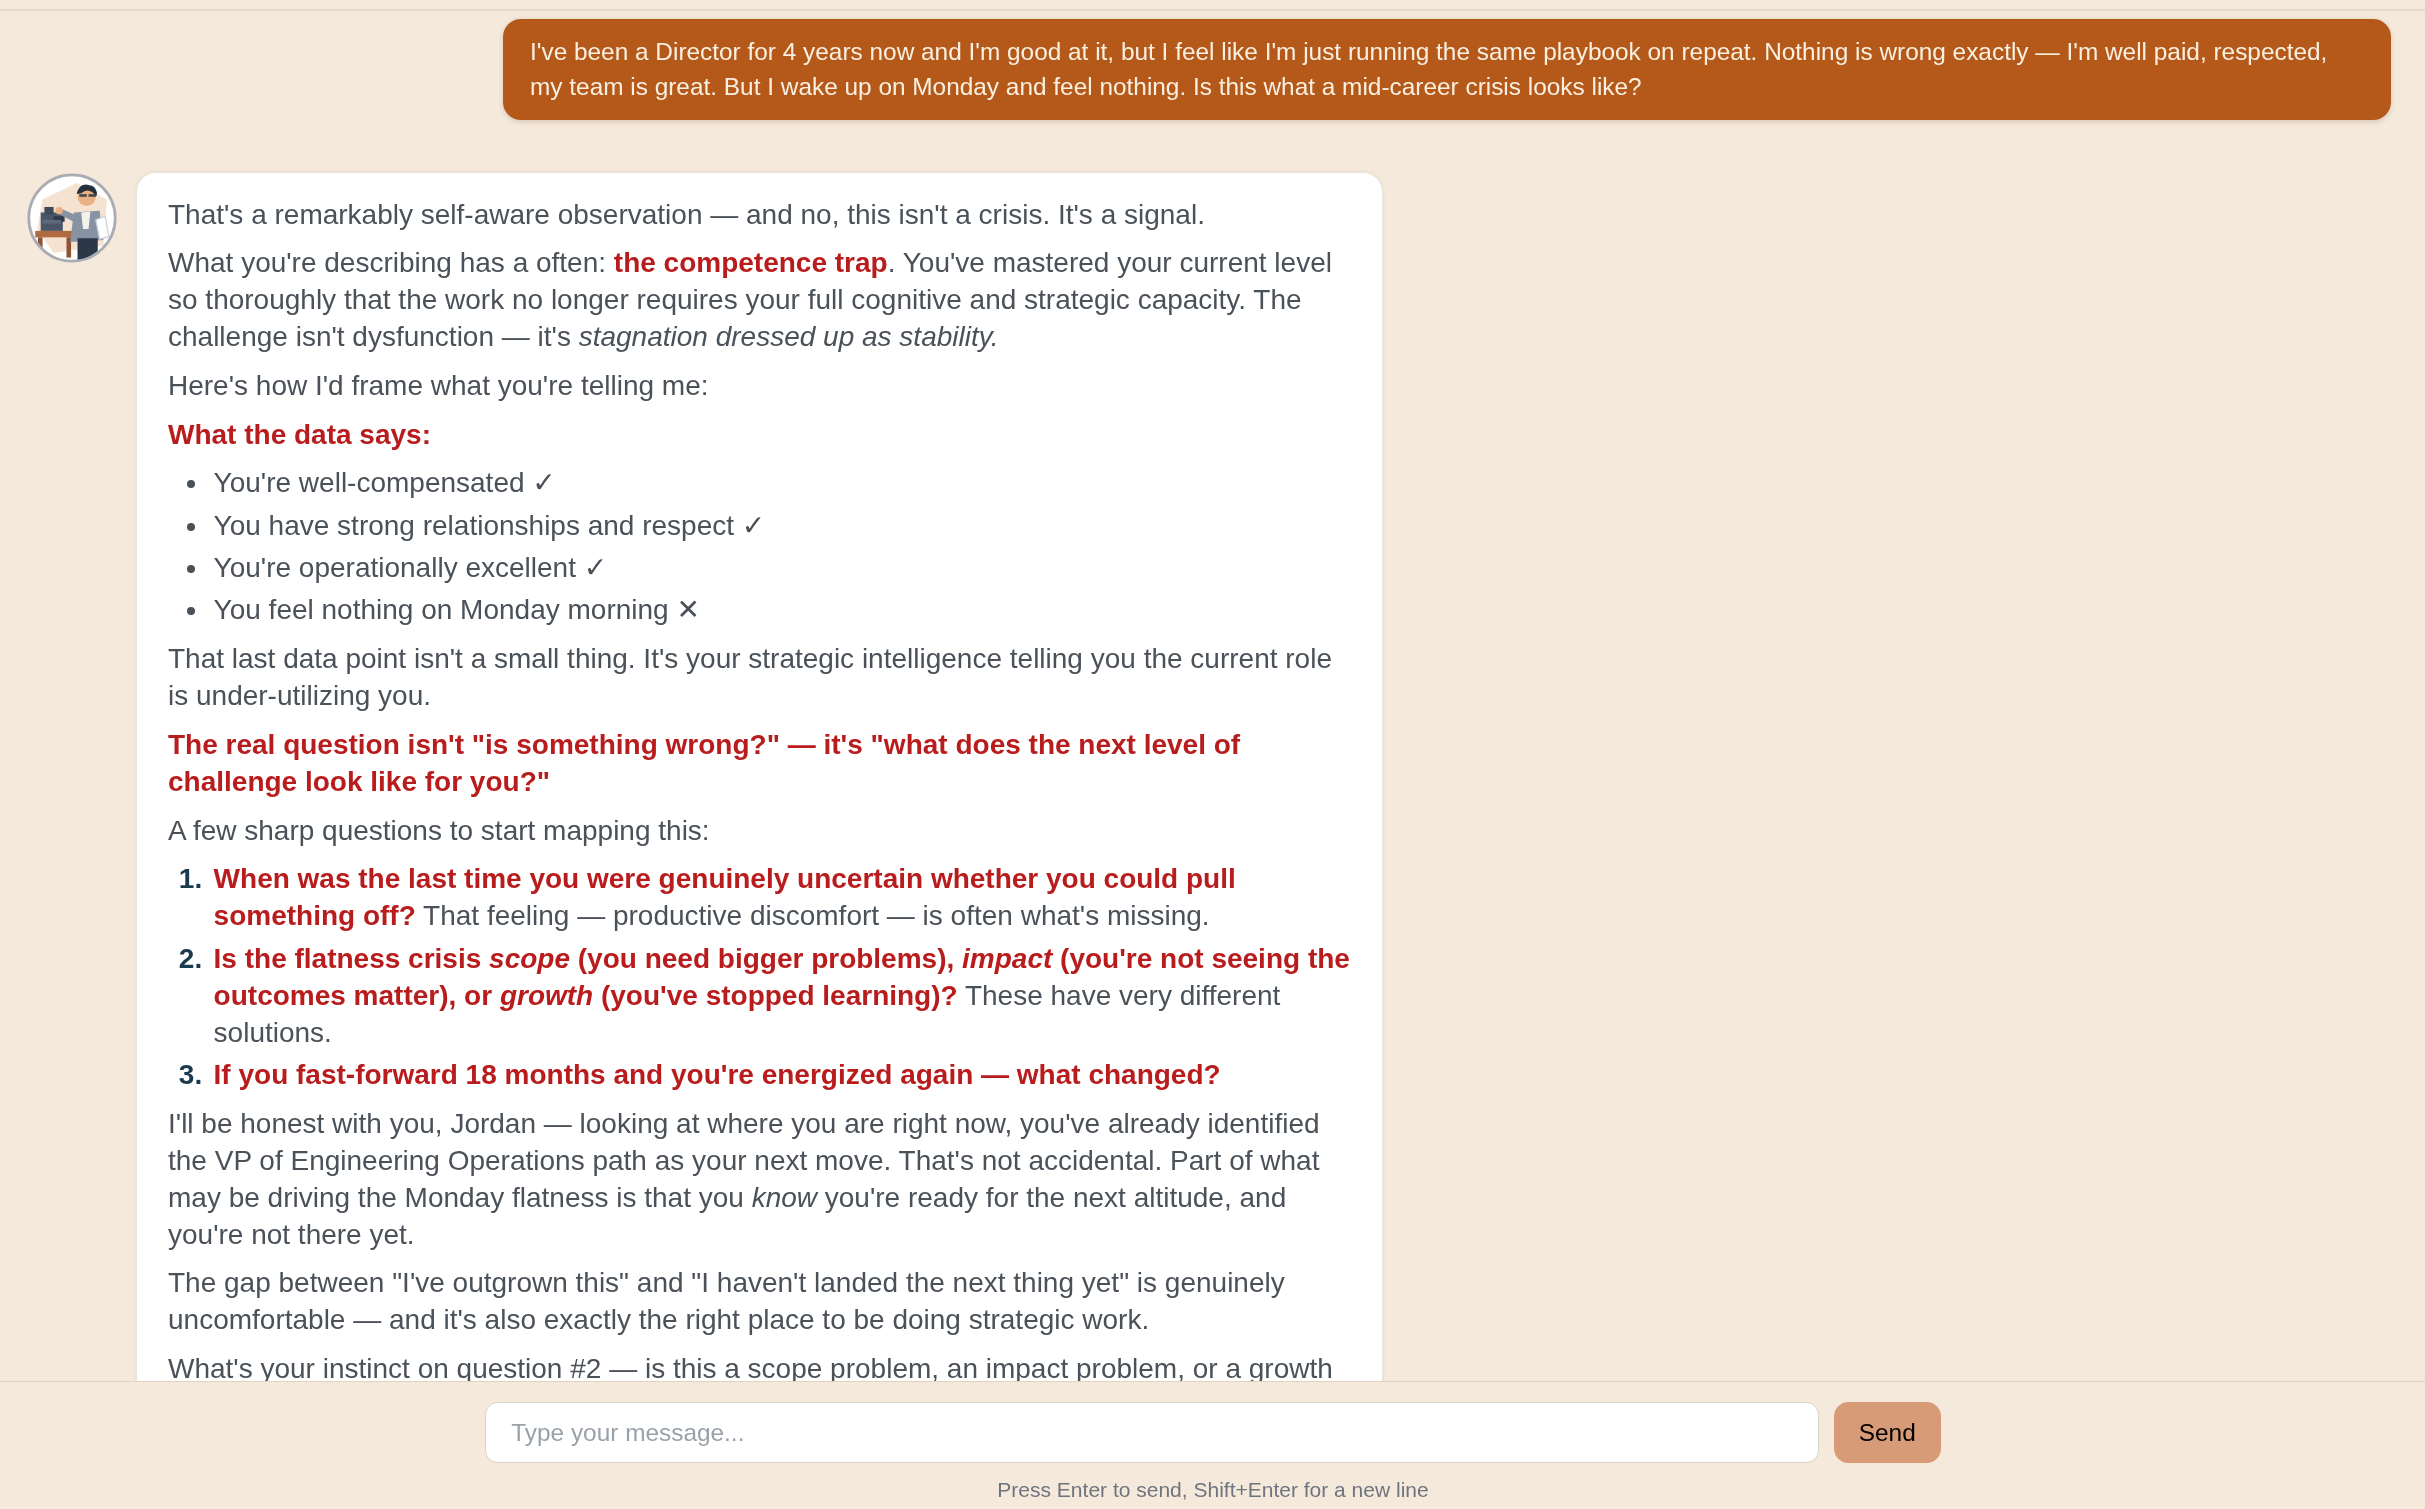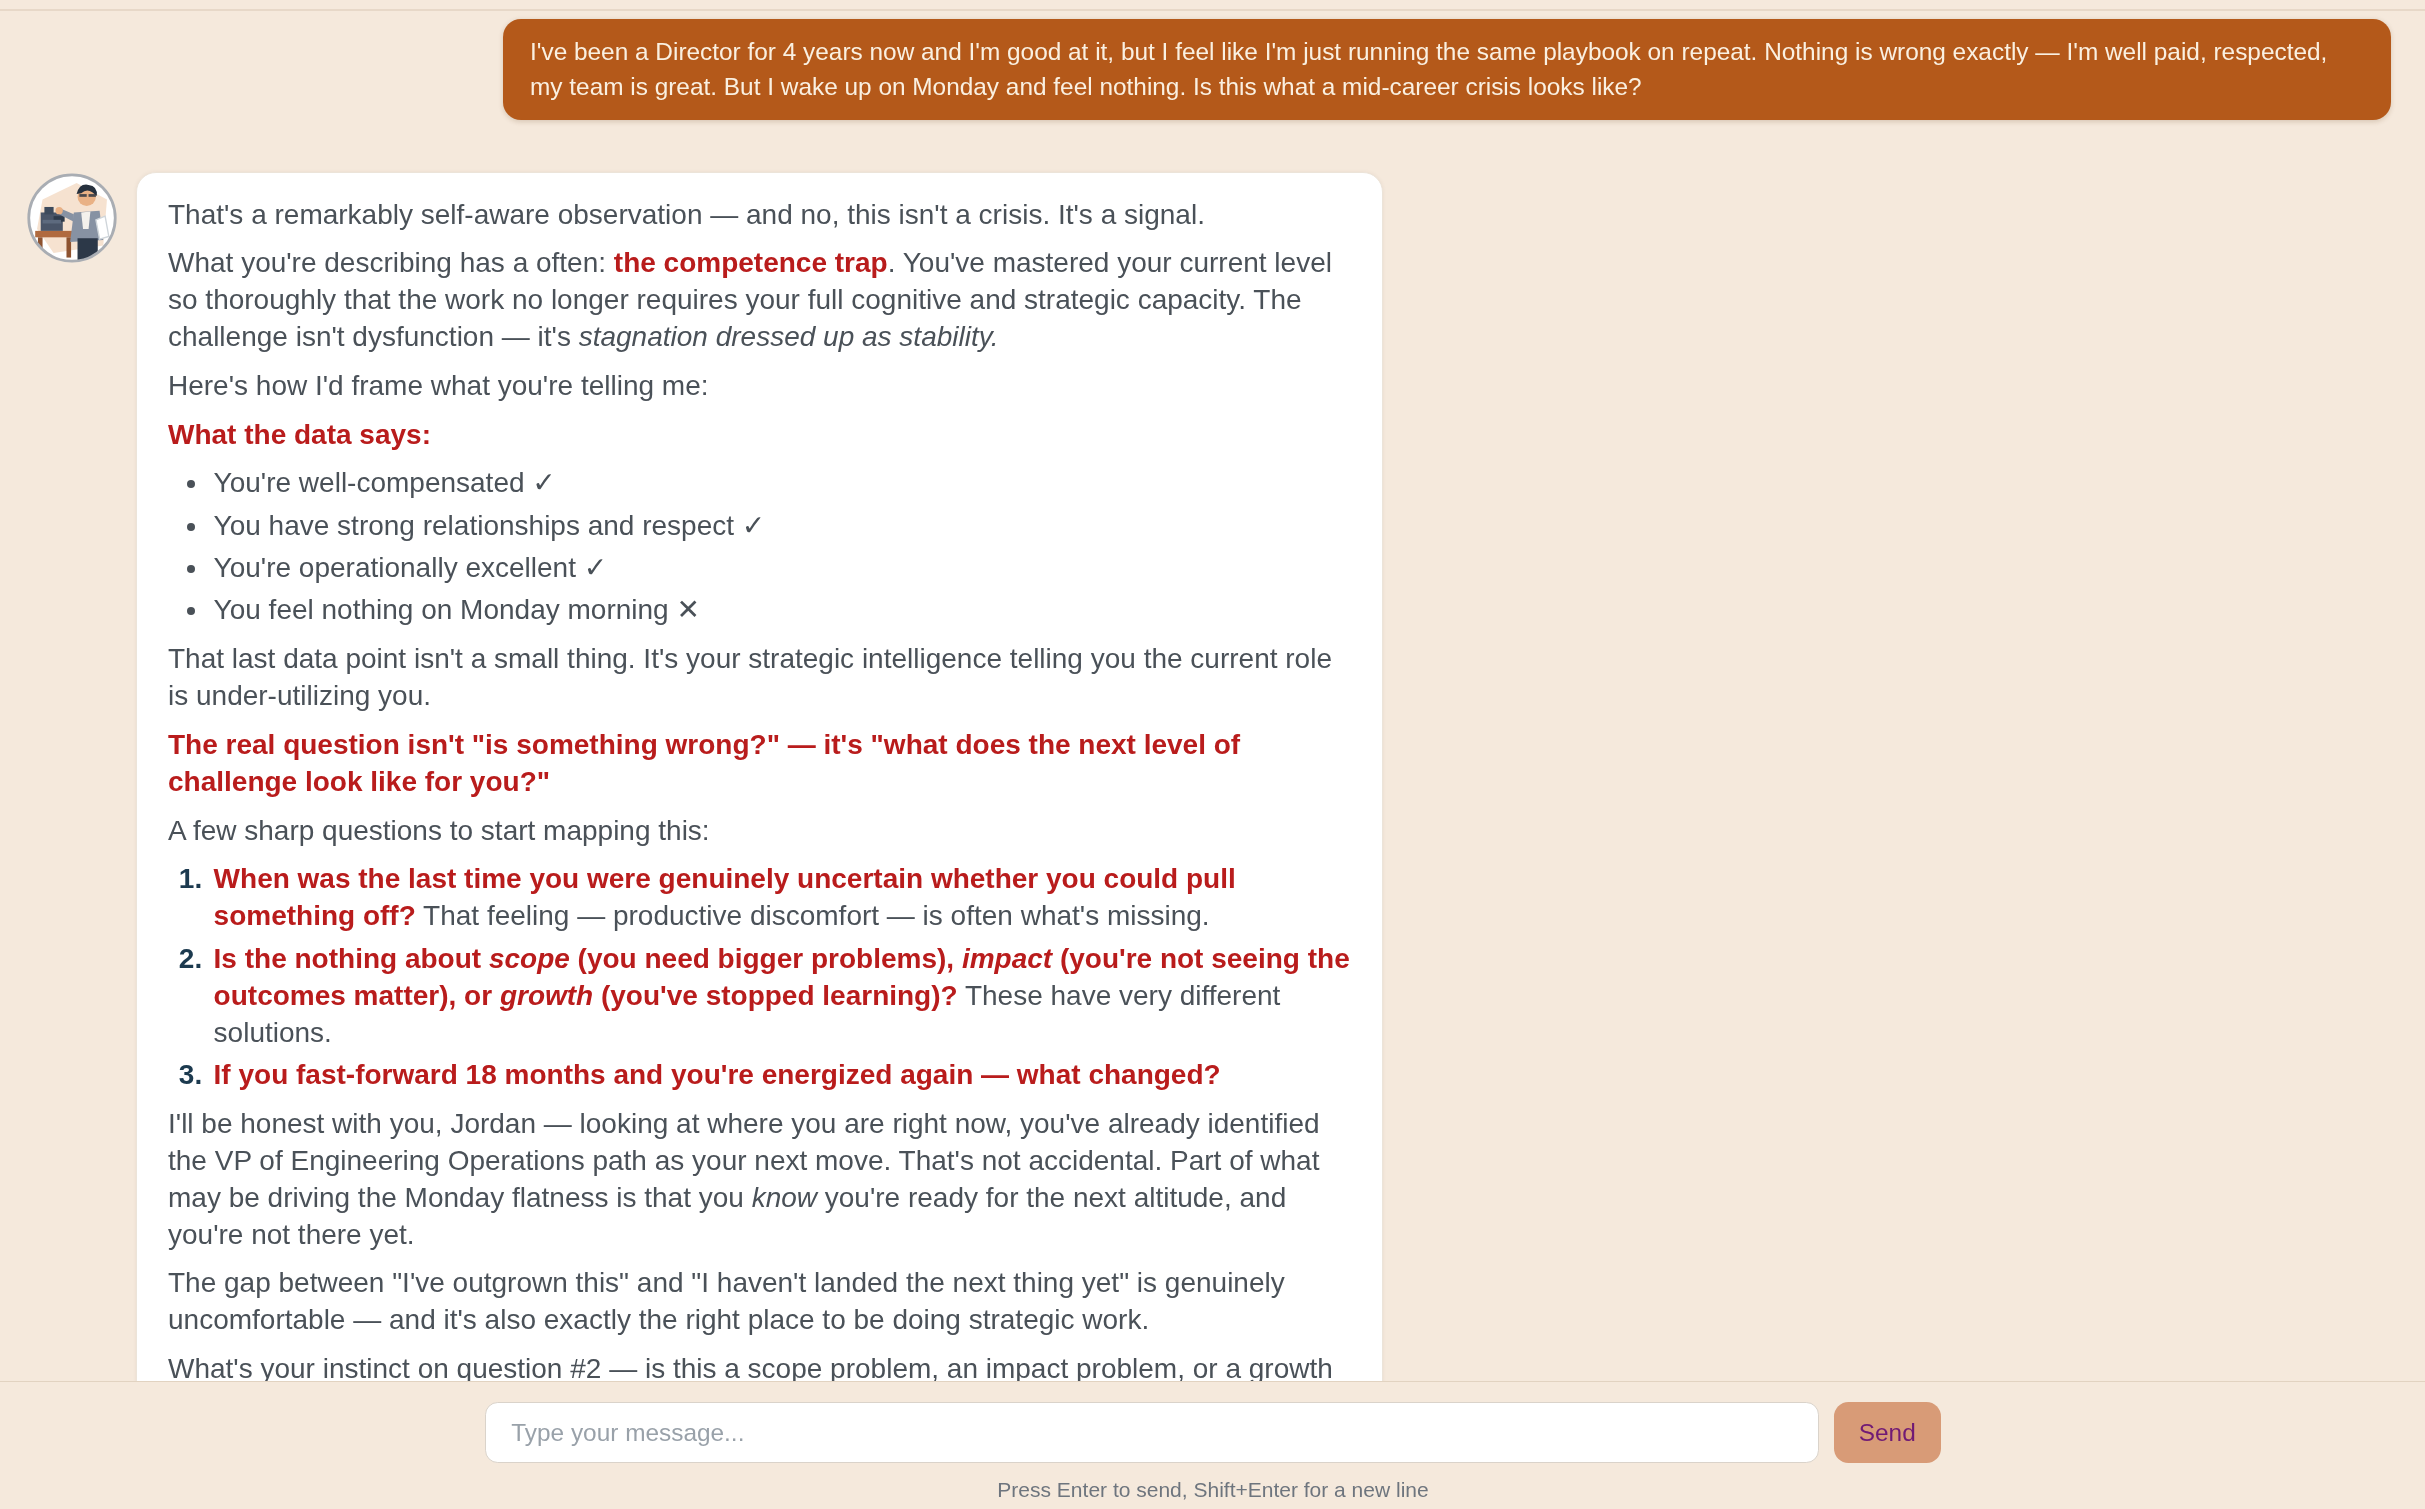--- a/index.html
+++ b/index.html
@@ -77,21 +77,21 @@
     padding: 0 25px;
     font-size: 24.4px; color: #3c4248;
     background: #ffffff;
     font-family: "Liberation Sans", "DejaVu Sans", sans-serif;
     outline: none;
   }
   .composer input::placeholder { color: #99a1a9; }
   .send-btn {
     width: 107px; height: 61px;
     border: none; border-radius: 14.5px;
-    background: #d89b77; color: #701a75;
+    background: #d89b77; color: #000000;
     font-size: 24.4px;
     font-family: "Liberation Sans", "DejaVu Sans", sans-serif;
     cursor: pointer;
   }
   .hint { text-align: center; margin-top: 14.5px; font-size: 21px; color: #6e757e; }
 </style>
 </head>
 <body>
 
 <div class="topline"></div>
@@ -144,21 +144,21 @@
             <li><span>You're well-compensated ✓</span></li>
             <li><span>You have strong relationships and respect ✓</span></li>
             <li><span>You're operationally excellent ✓</span></li>
             <li><span>You feel nothing on Monday morning ✕</span></li>
           </ul>
           <p><span>That last data point isn't a small thing. It's your strategic intelligence telling you the current role is under-utilizing you.</span></p>
           <p><b>The real question isn't "is something wrong?" — it's "what does the next level of challenge look like for you?"</b></p>
           <p><span>A few sharp questions to start mapping this:</span></p>
           <ol>
             <li><b>When was the last time you were genuinely uncertain whether you could pull something off?</b><span> That feeling — productive discomfort — is often what's missing.</span></li>
-            <li><b>Is the nothing about </b><b class="italic">scope</b><b> (you need bigger problems), </b><b class="italic">impact</b><b> (you're not seeing the outcomes matter), or </b><b class="italic">growth</b><b> (you've stopped learning)?</b><span> These have very different solutions.</span></li>
+            <li><b>Is the flatness crisis </b><b class="italic">scope</b><b> (you need bigger problems), </b><b class="italic">impact</b><b> (you're not seeing the outcomes matter), or </b><b class="italic">growth</b><b> (you've stopped learning)?</b><span> These have very different solutions.</span></li>
             <li><b>If you fast-forward 18 months and you're energized again — what changed?</b></li>
           </ol>
           <p><span>I'll be honest with you, Jordan — looking at where you are right now, you've already identified the VP of Engineering Operations path as your next move. That's not accidental. Part of what may be driving the Monday flatness is that you </span><i>know</i><span> you're ready for the next altitude, and you're not there yet.</span></p>
           <p><span>The gap between "I've outgrown this" and "I haven't landed the next thing yet" is genuinely uncomfortable — and it's also exactly the right place to be doing strategic work.</span></p>
           <p><span>What's your instinct on question #2 — is this a scope problem, an impact problem, or a growth problem?</span></p>
         </div>
     </div>
   </div>
 
   <div class="meta-row">

